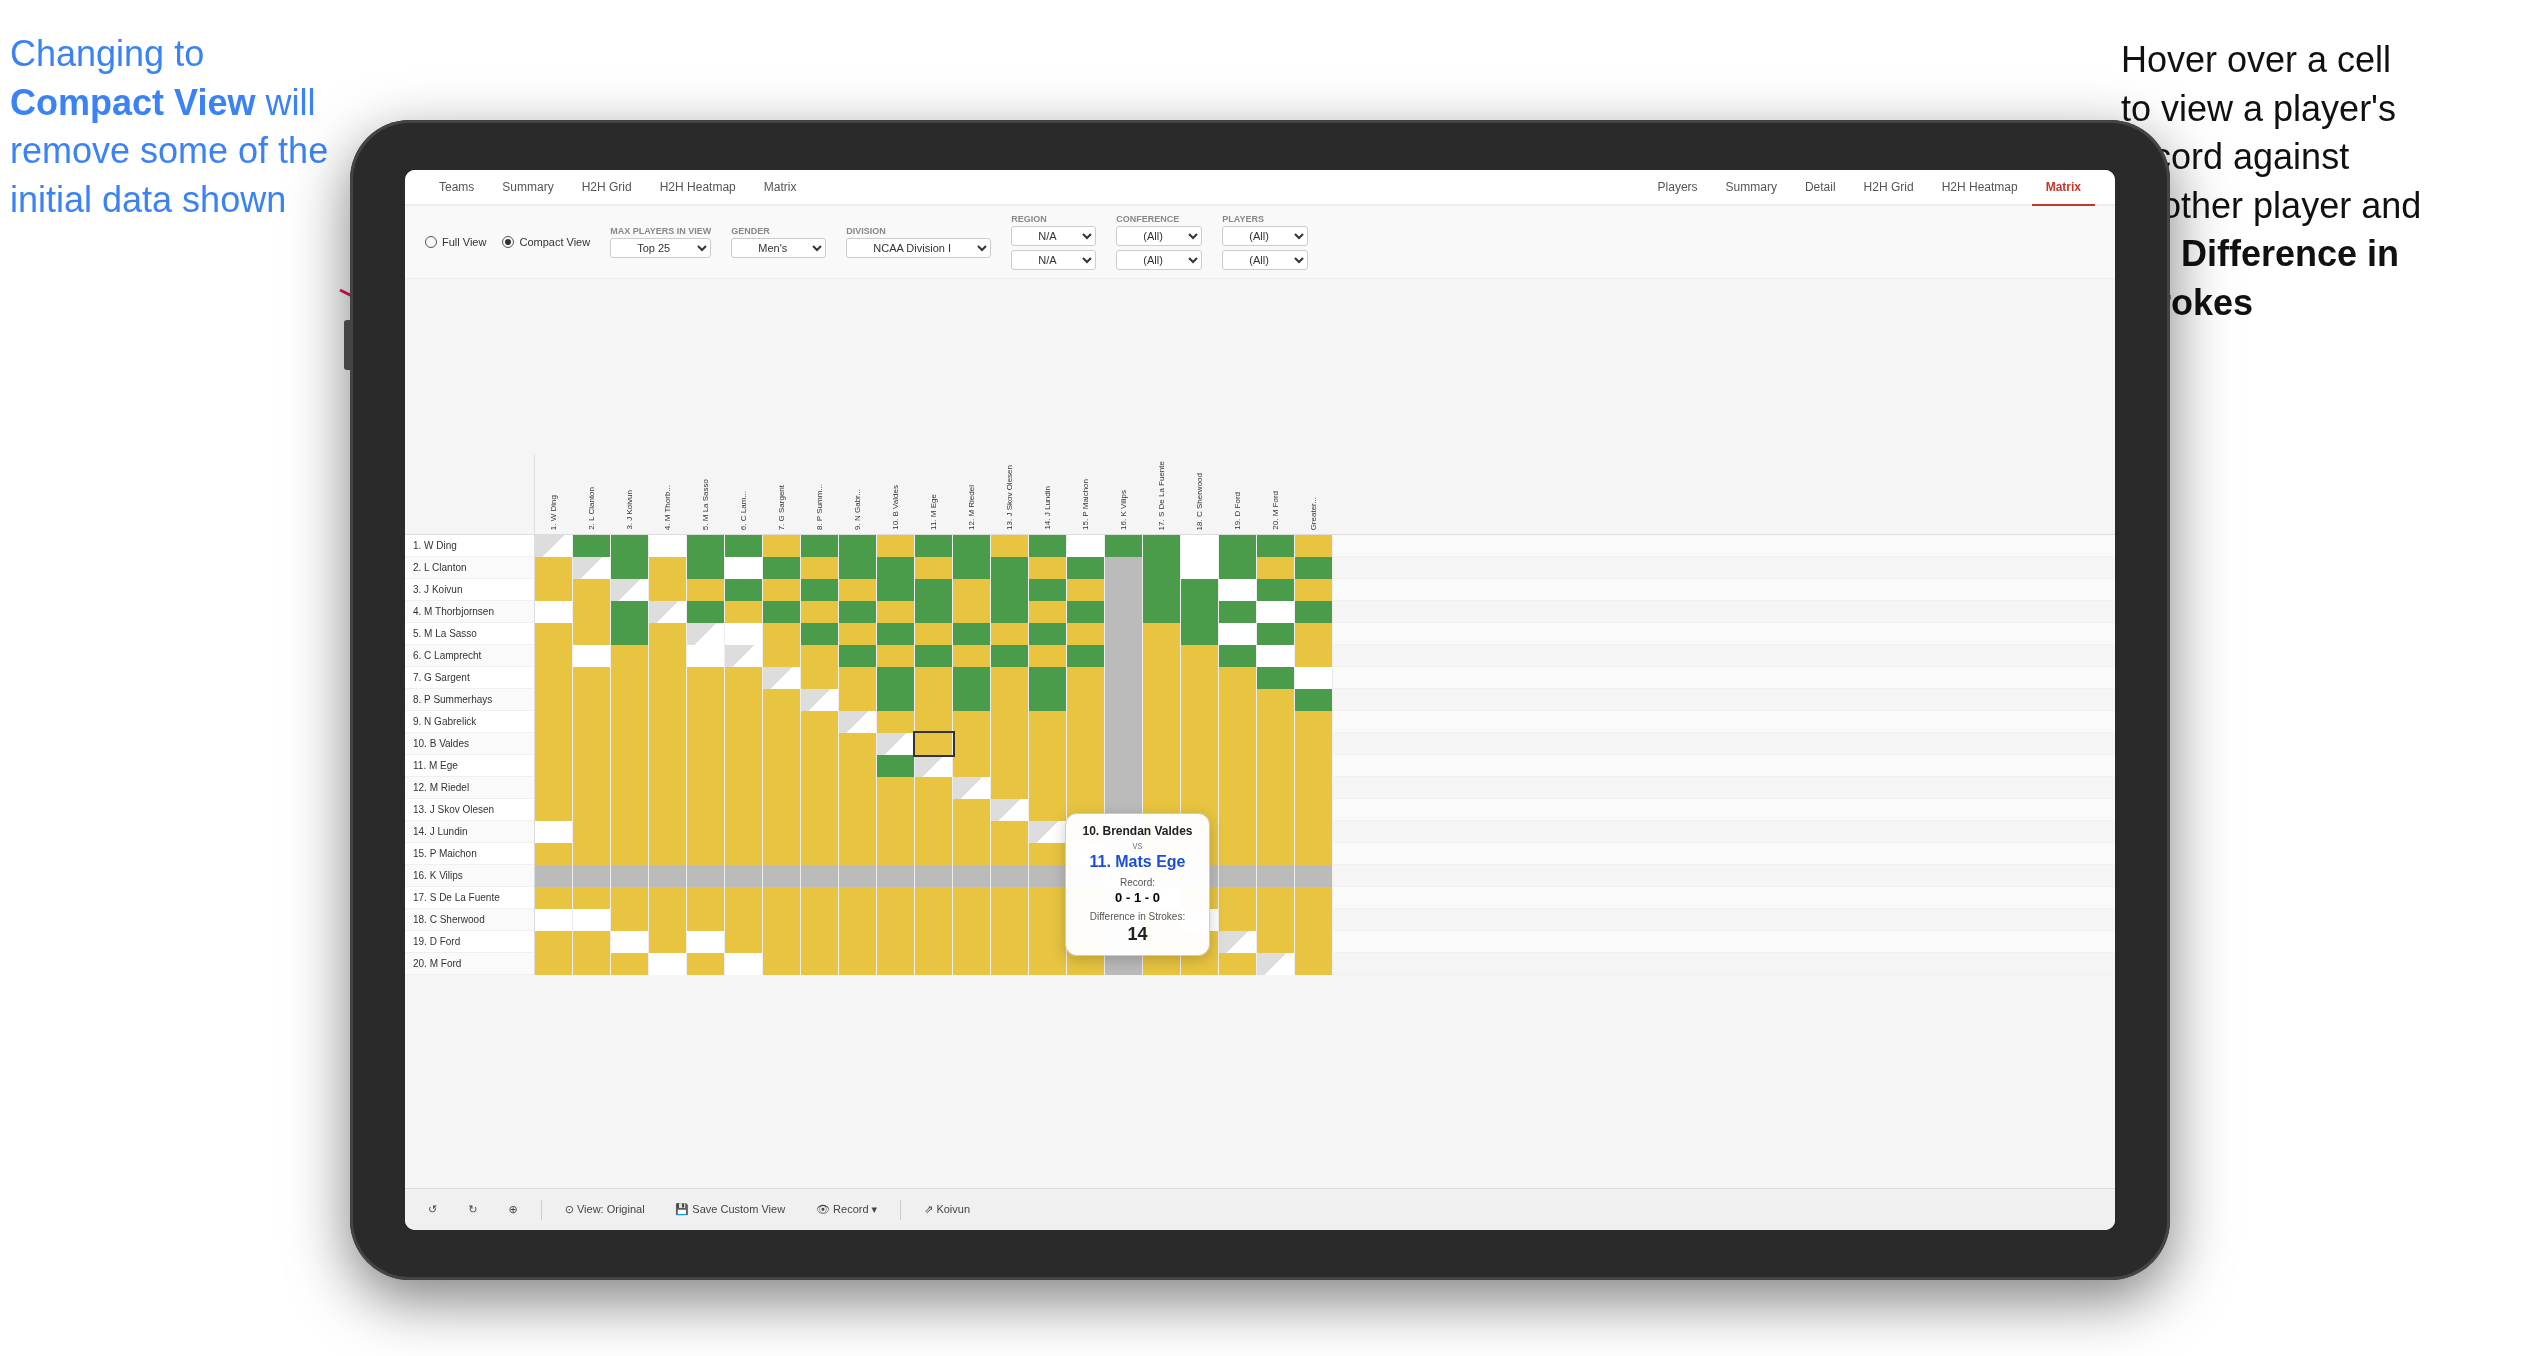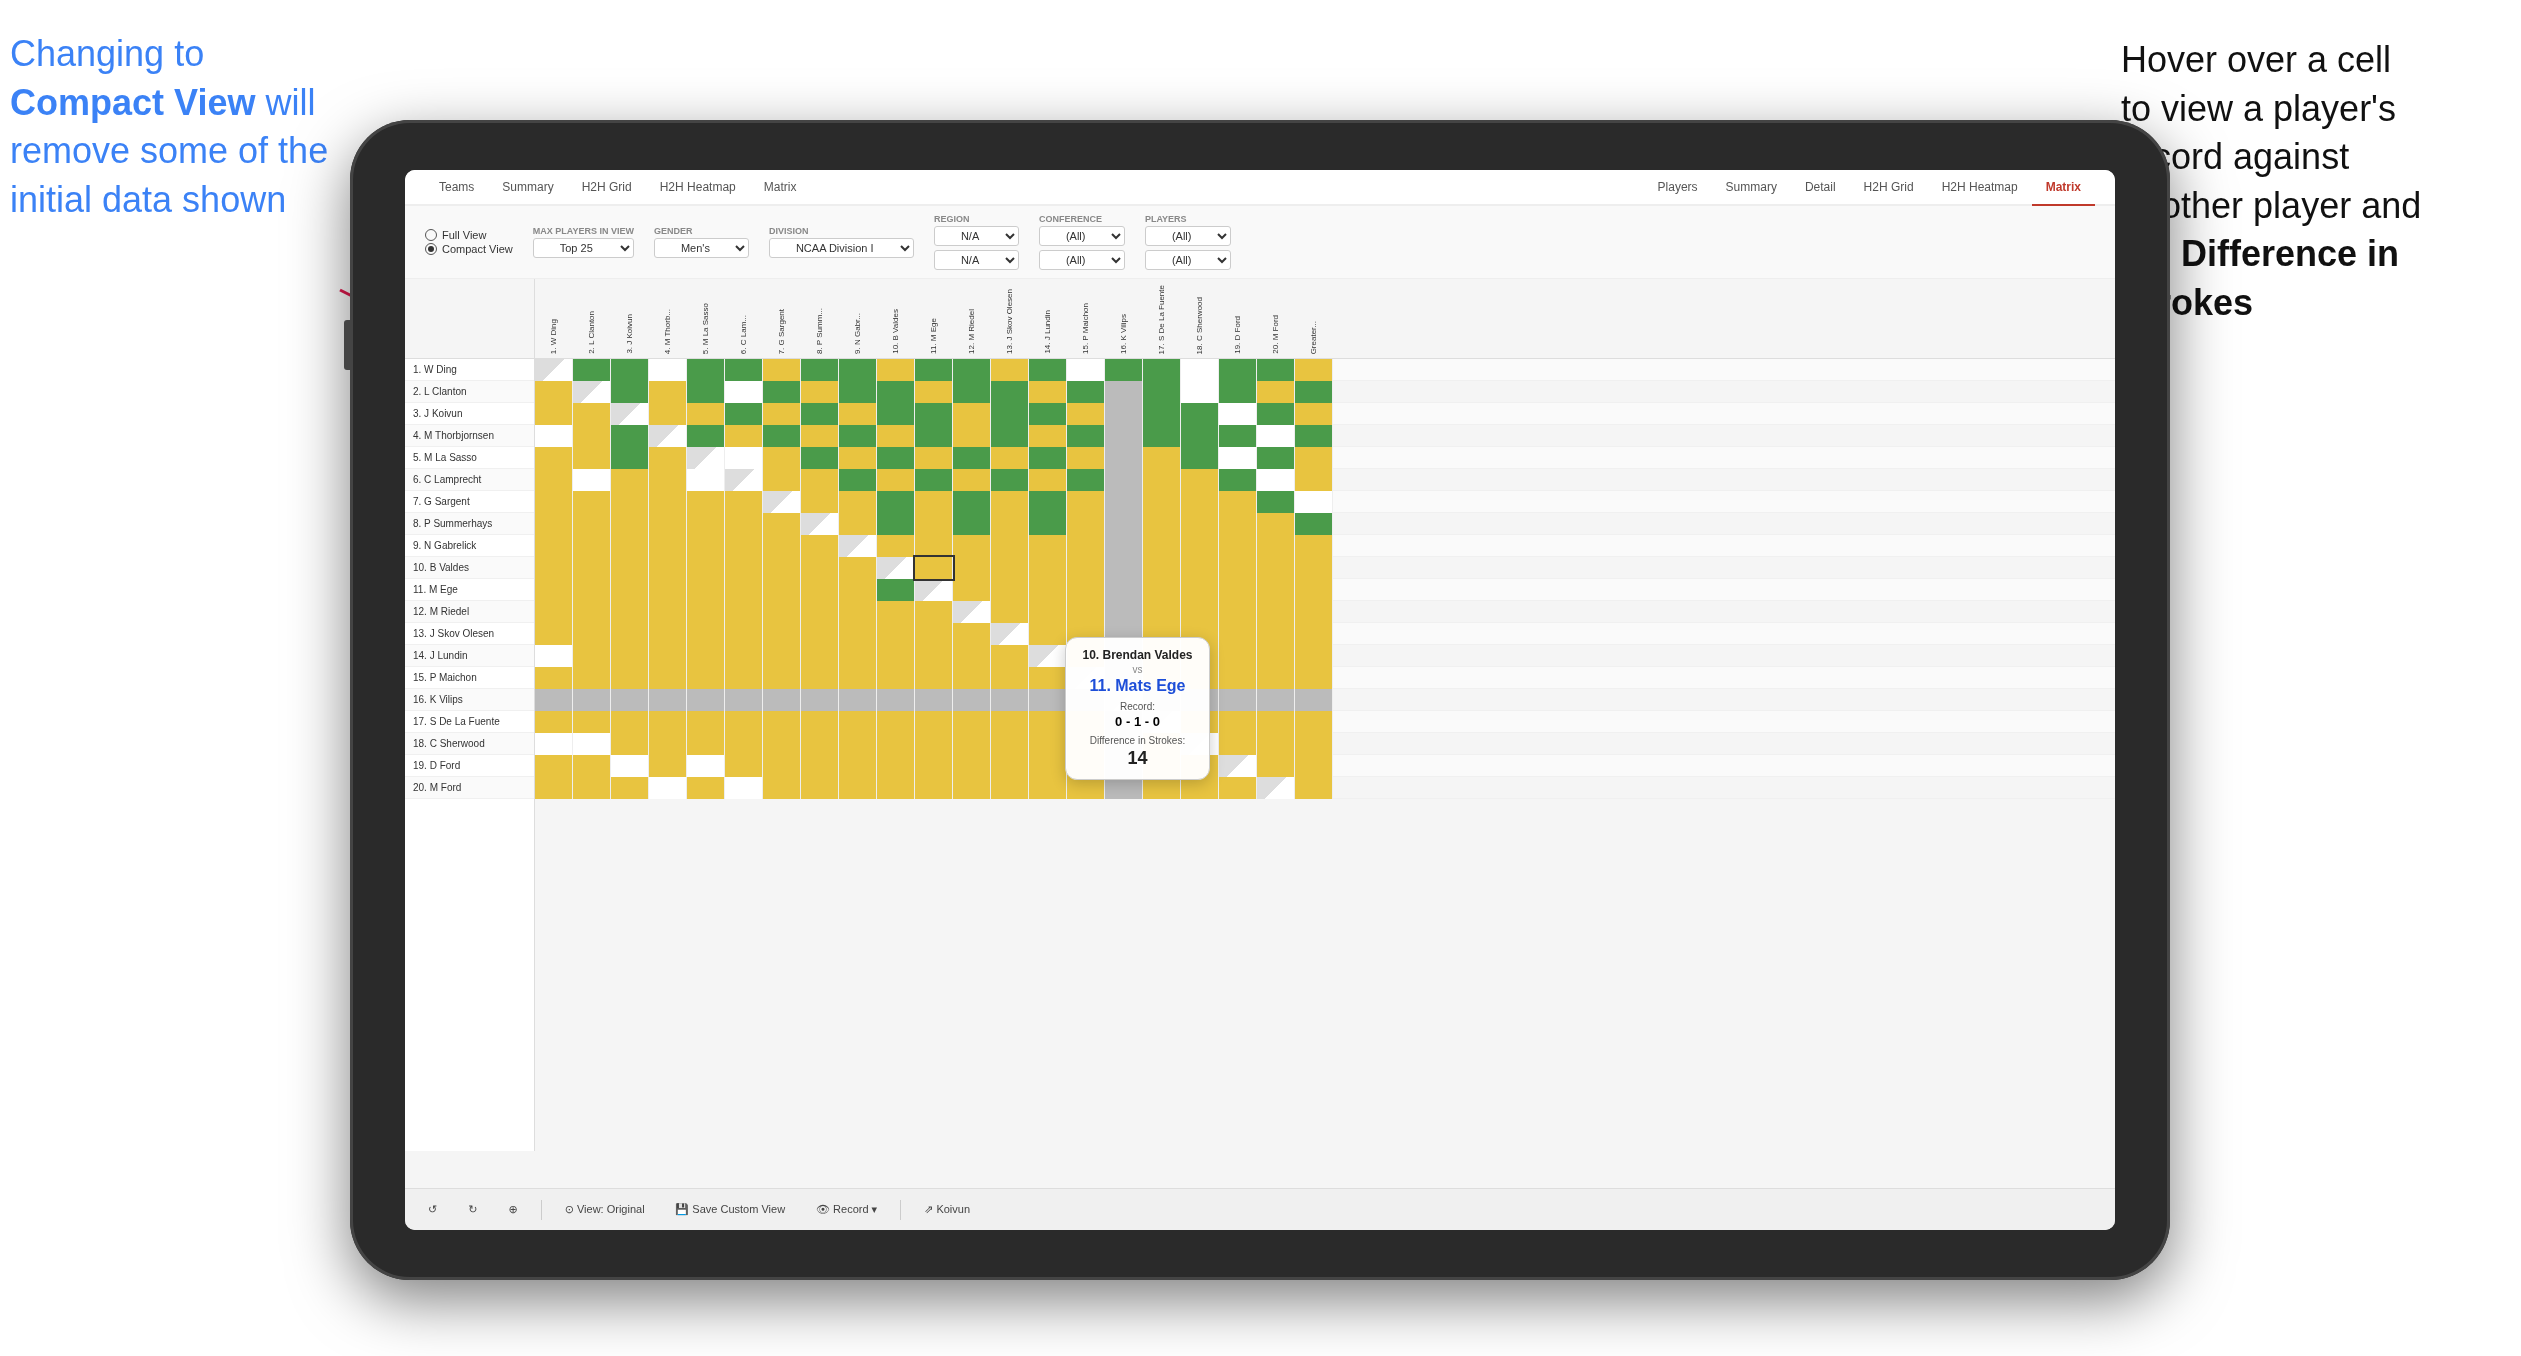--- a/index.html
+++ b/index.html
@@ -147,22 +147,22 @@
       padding: 8px 20px;
       display: flex;
       align-items: center;
       gap: 20px;
       border-bottom: 1px solid #eee;
       flex-wrap: wrap;
     }
 
     .radio-group {
       display: flex;
-      flex-direction: column;
-      gap: 2px;
+      flex-direction: row;
+      gap: 16px;
     }
 
     .radio-option {
       display: flex;
       align-items: center;
       gap: 5px;
       font-size: 11px;
       color: #333;
       cursor: pointer;
     }
@@ -392,20 +392,21 @@
       width: 1px;
       height: 20px;
       background: #ccc;
     }
 
     
     .content-wrapper {
       height: calc(1060px - 52px - 36px - 58px - 42px);
       display: flex;
       overflow: hidden;
+      align-items: center;
     }
 
     
     .tablet-side-btn {
       position: absolute;
       left: -6px;
       top: 200px;
       width: 8px;
       height: 50px;
       background: #444;

